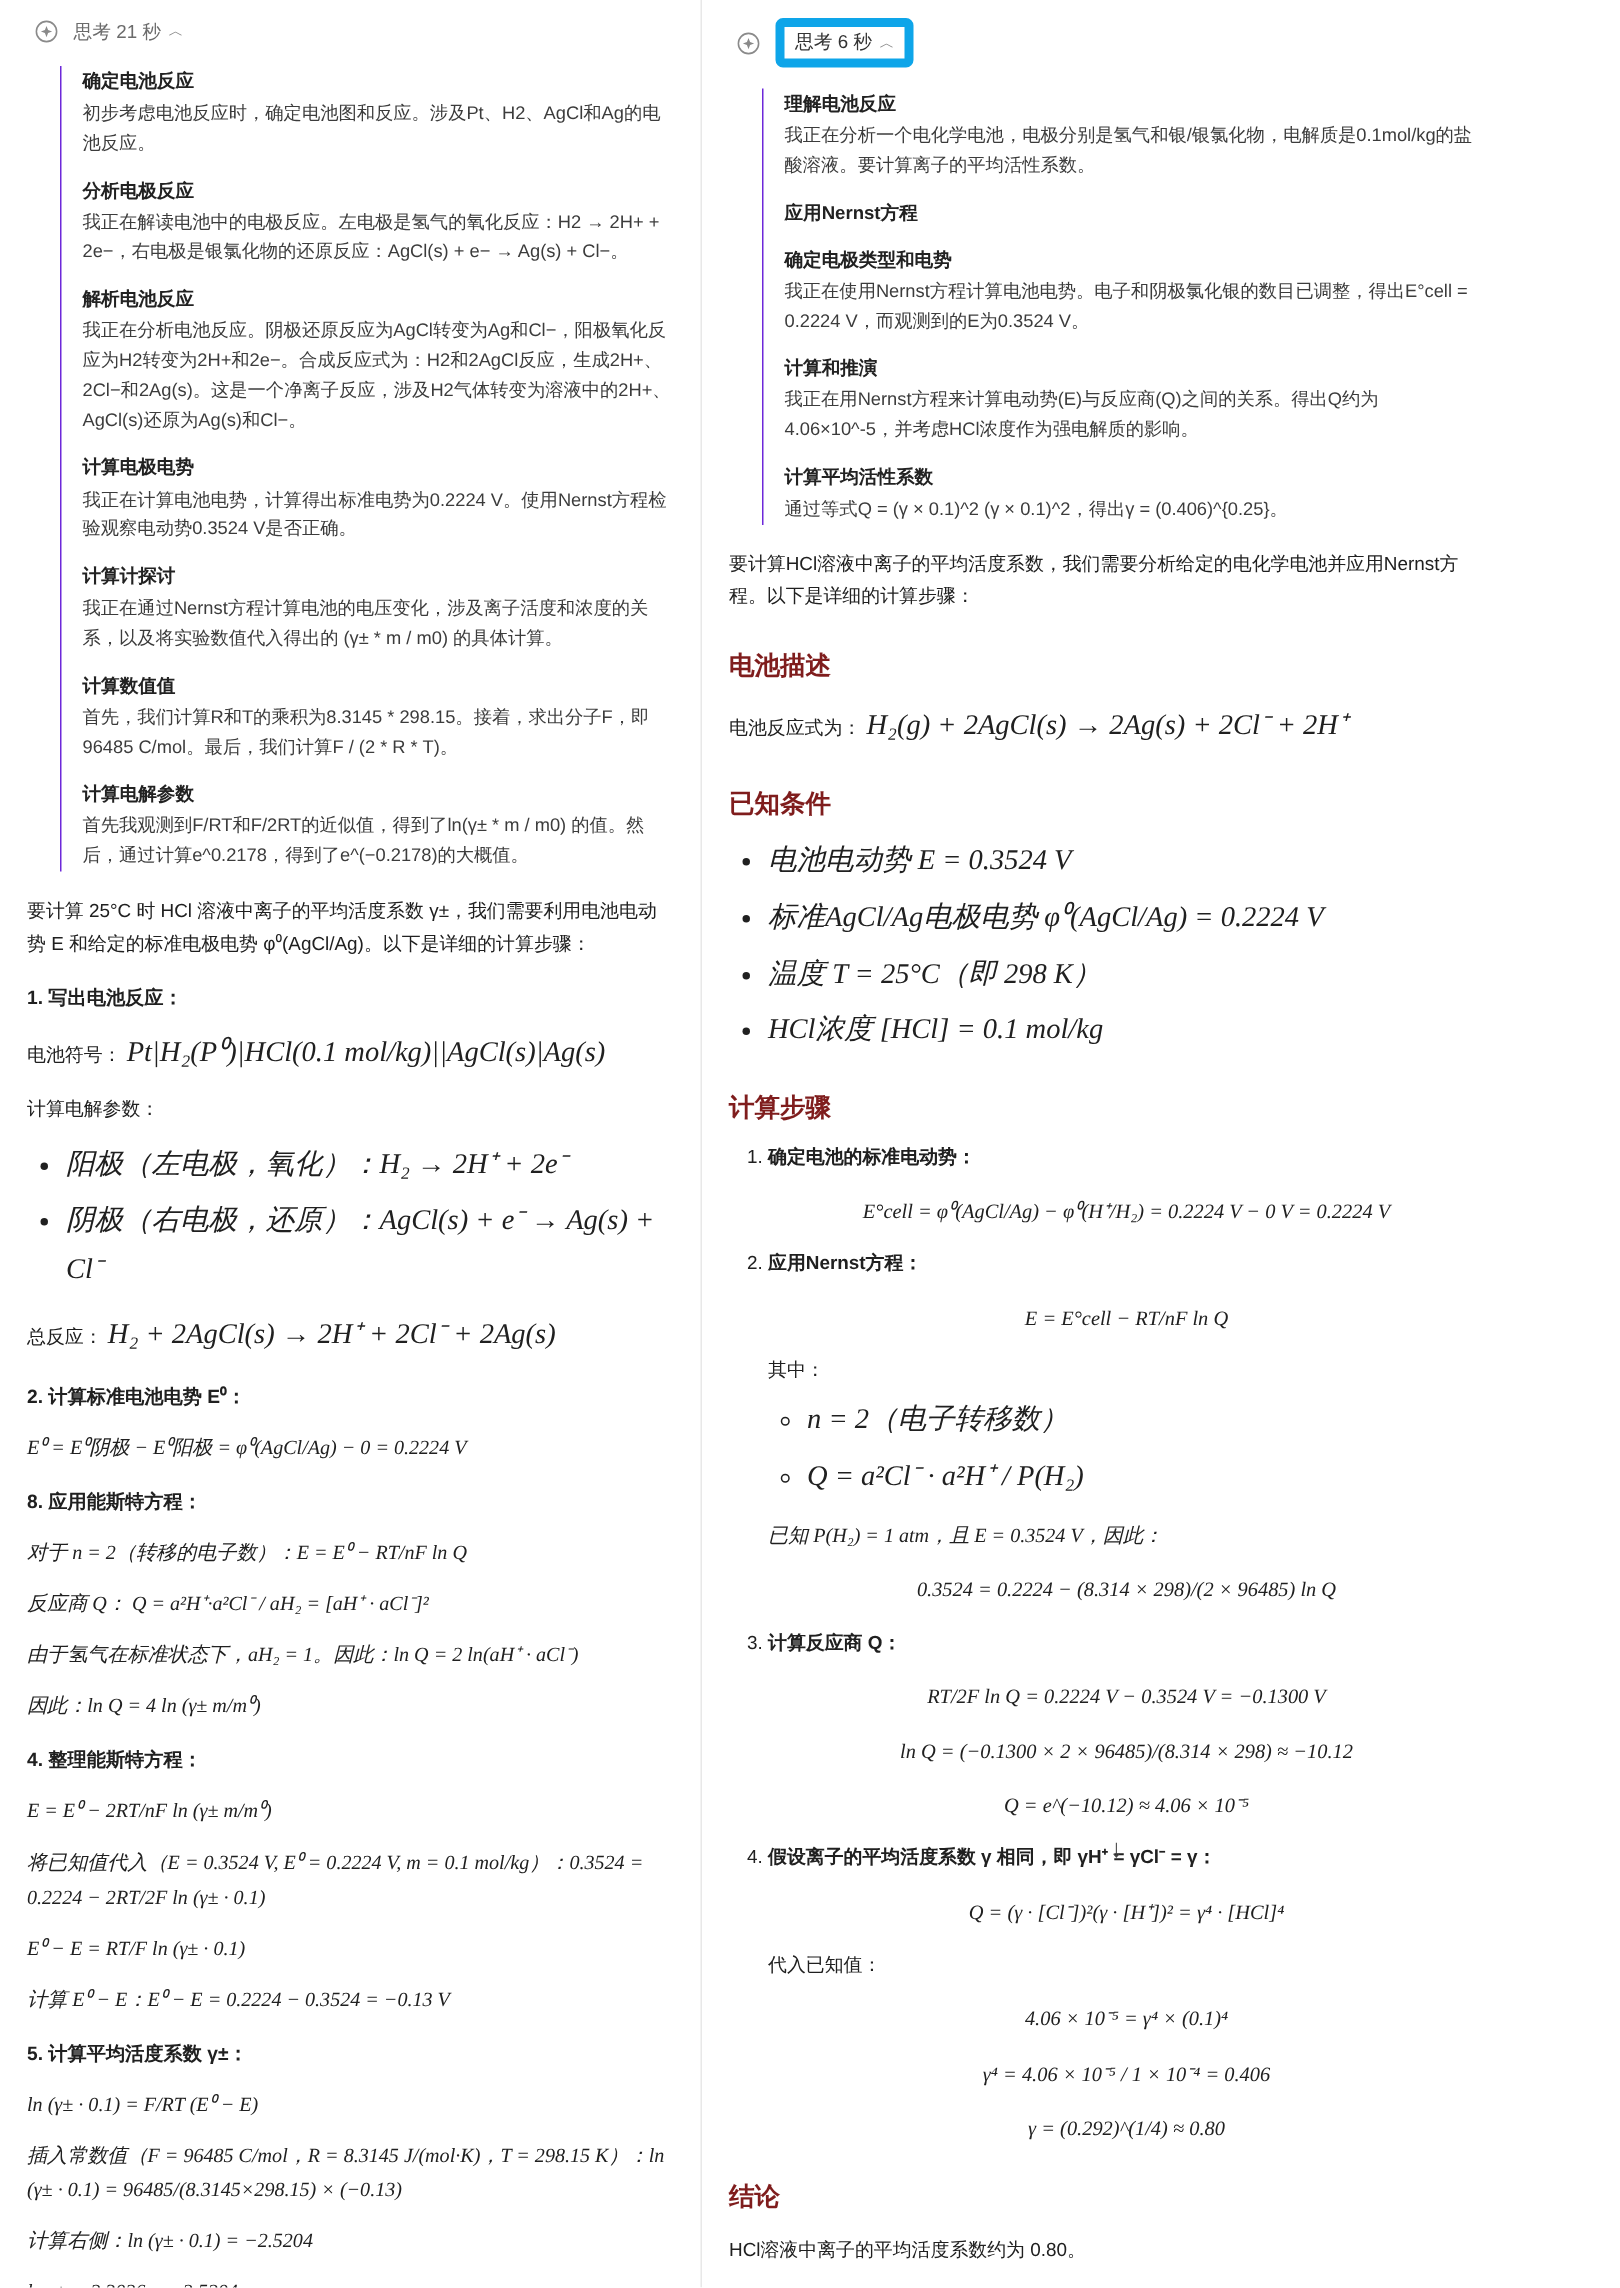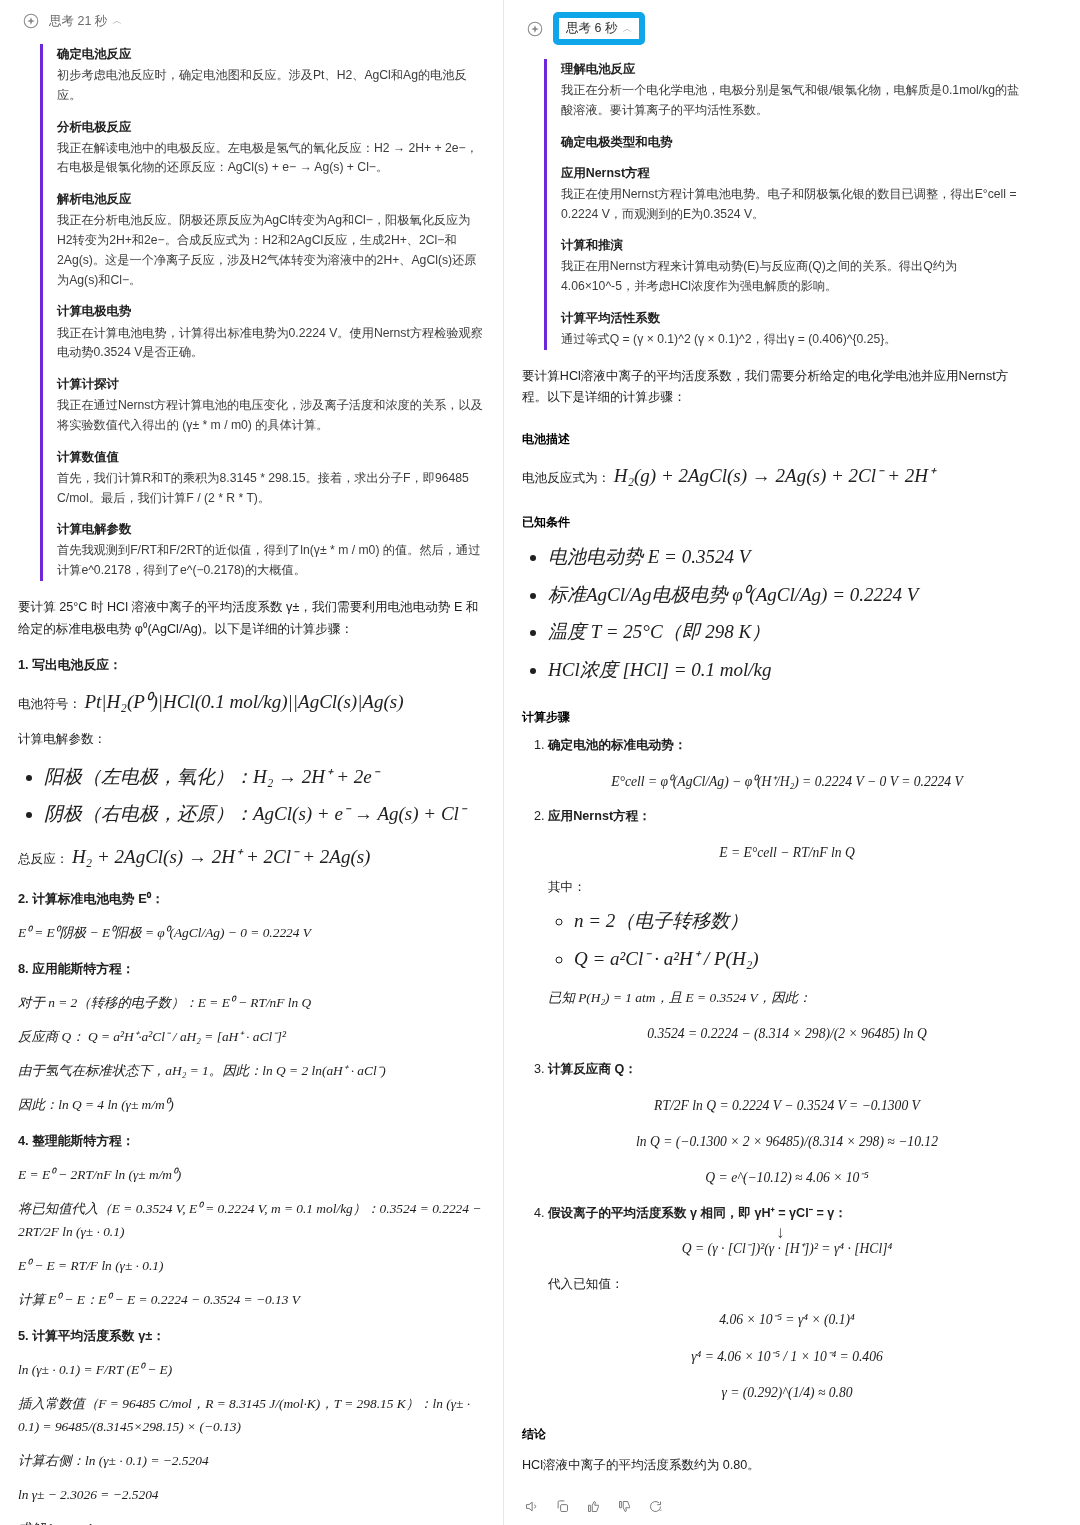--- a/index.html
+++ b/index.html
@@ -13,21 +13,21 @@
   .page {
     width: 1080px; height: 1525px;
     display: flex;
     position: relative;
     overflow: hidden;
   }
   .col {
     position: relative;
     padding: 10px 18px 10px 18px;
   }
-  .col-left { width: 504px; border-right: 1px solid #e8e8e8; }
+  .col-left { width: 468px; border-right: 1px solid #e8e8e8; }
   .col-right { width: 540px; }
 
   
   .think-head {
     display: flex;
     align-items: center;
     gap: 9px;
     margin: 2px 0 14px 4px;
   }
   .spark {
@@ -47,21 +47,21 @@
     border-radius: 5px;
     padding: 2px 7px;
     color: #333;
   }
   .caret { font-size: 10px; color: #888; }
 
   
   .reason {
     margin-left: 22px;
     padding-left: 14px;
-    border-left: 3px solid #6d28d9;
+    border-left: 1px solid #6d28d9;
     font-size: 12.2px;
     line-height: 1.62;
     color: #3c3c3c;
   }
   .reason h4 {
     font-size: 12.4px;
     font-weight: bold;
     margin: 11px 0 2px 0;
     color: #222;
   }
@@ -70,24 +70,24 @@
 
   
   .body {
     font-size: 12.6px;
     line-height: 1.72;
     color: #202020;
     margin-top: 16px;
   }
   .body p { margin: 10px 0; }
   .body h2 {
-    font-size: 12px;
+    font-size: 17px;
     font-weight: bold;
     margin: 20px 0 8px 0;
-    color: #000000;
+    color: #7f1d1d;
   }
   .body h3 {
     font-size: 12.8px;
     font-weight: bold;
     margin: 14px 0 6px 0;
   }
   .body ul { margin: 6px 0 6px 0; padding-left: 26px; }
   .body ol { margin: 6px 0 6px 0; padding-left: 26px; }
   .body li { margin: 5px 0; }
   .math {
@@ -220,22 +220,22 @@
       </svg>
       <span class="think-label boxed">
         <span>思考 6 秒</span>
         <span class="caret">︿</span>
       </span>
     </div>
 
     <div class="reason">
       <h4>理解电池反应</h4>
       <p>我正在分析一个电化学电池，电极分别是氢气和银/银氯化物，电解质是0.1mol/kg的盐酸溶液。要计算离子的平均活性系数。</p>
+      <h4>应用Nernst方程</h4>
       <h4>确定电极类型和电势</h4>
-      <h4>应用Nernst方程</h4>
       <p>我正在使用Nernst方程计算电池电势。电子和阴极氯化银的数目已调整，得出E°cell = 0.2224 V，而观测到的E为0.3524 V。</p>
       <h4>计算和推演</h4>
       <p>我正在用Nernst方程来计算电动势(E)与反应商(Q)之间的关系。得出Q约为4.06×10^-5，并考虑HCl浓度作为强电解质的影响。</p>
       <h4>计算平均活性系数</h4>
       <p>通过等式Q = (γ × 0.1)^2 (γ × 0.1)^2，得出γ = (0.406)^{0.25}。</p>
     </div>
 
     <div class="body">
       <p>要计算HCl溶液中离子的平均活度系数，我们需要分析给定的电化学电池并应用Nernst方程。以下是详细的计算步骤：</p>
 

